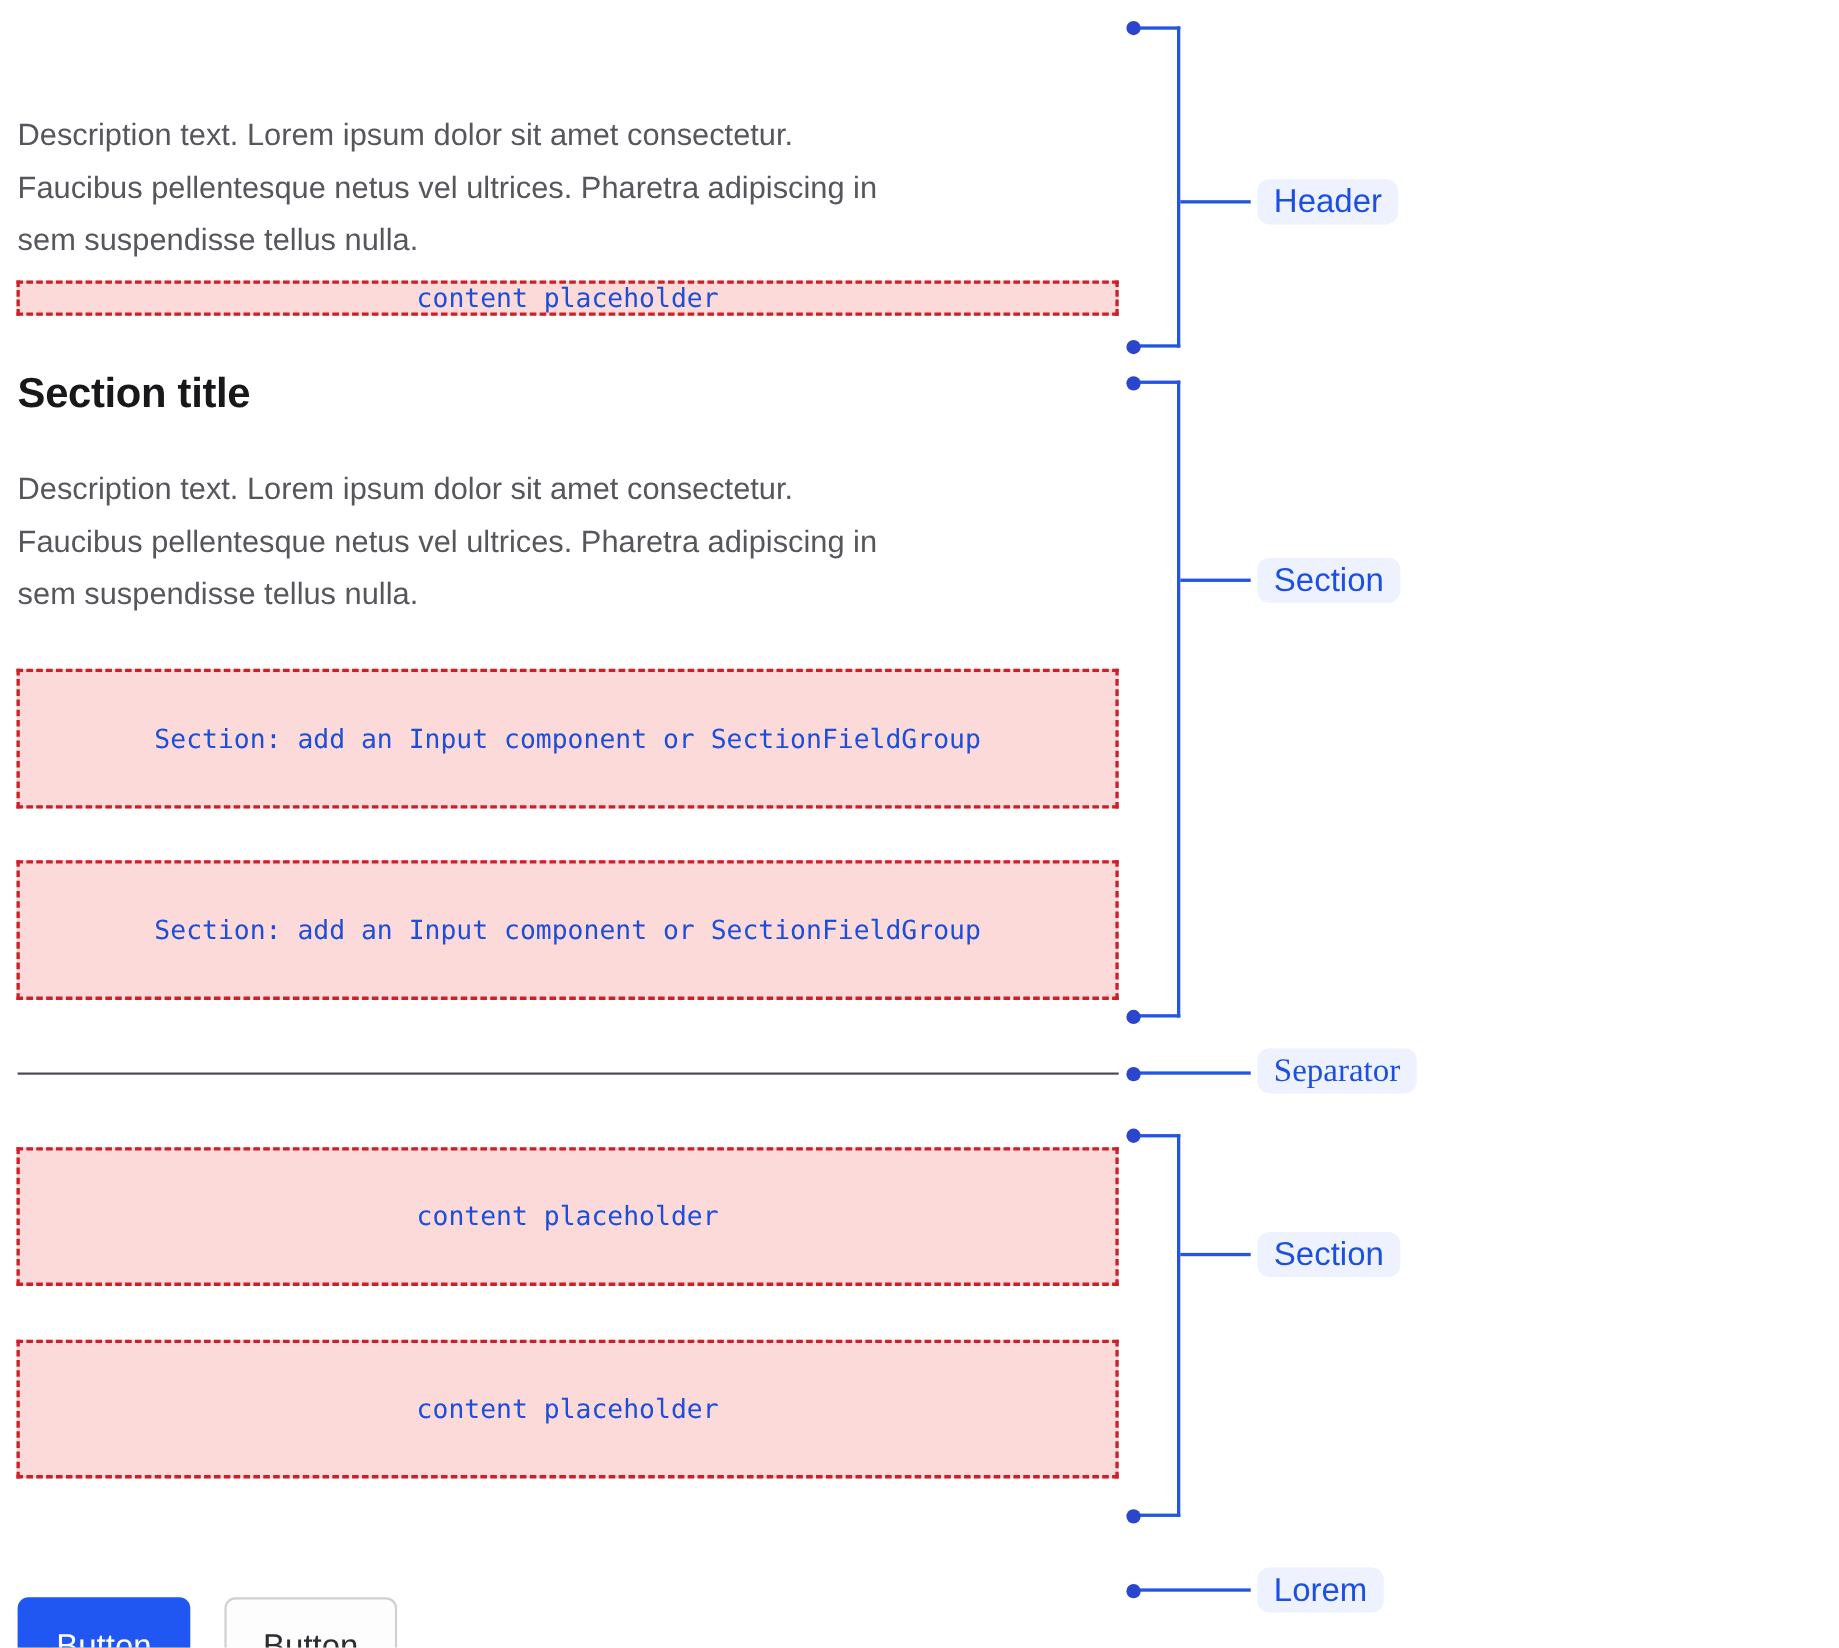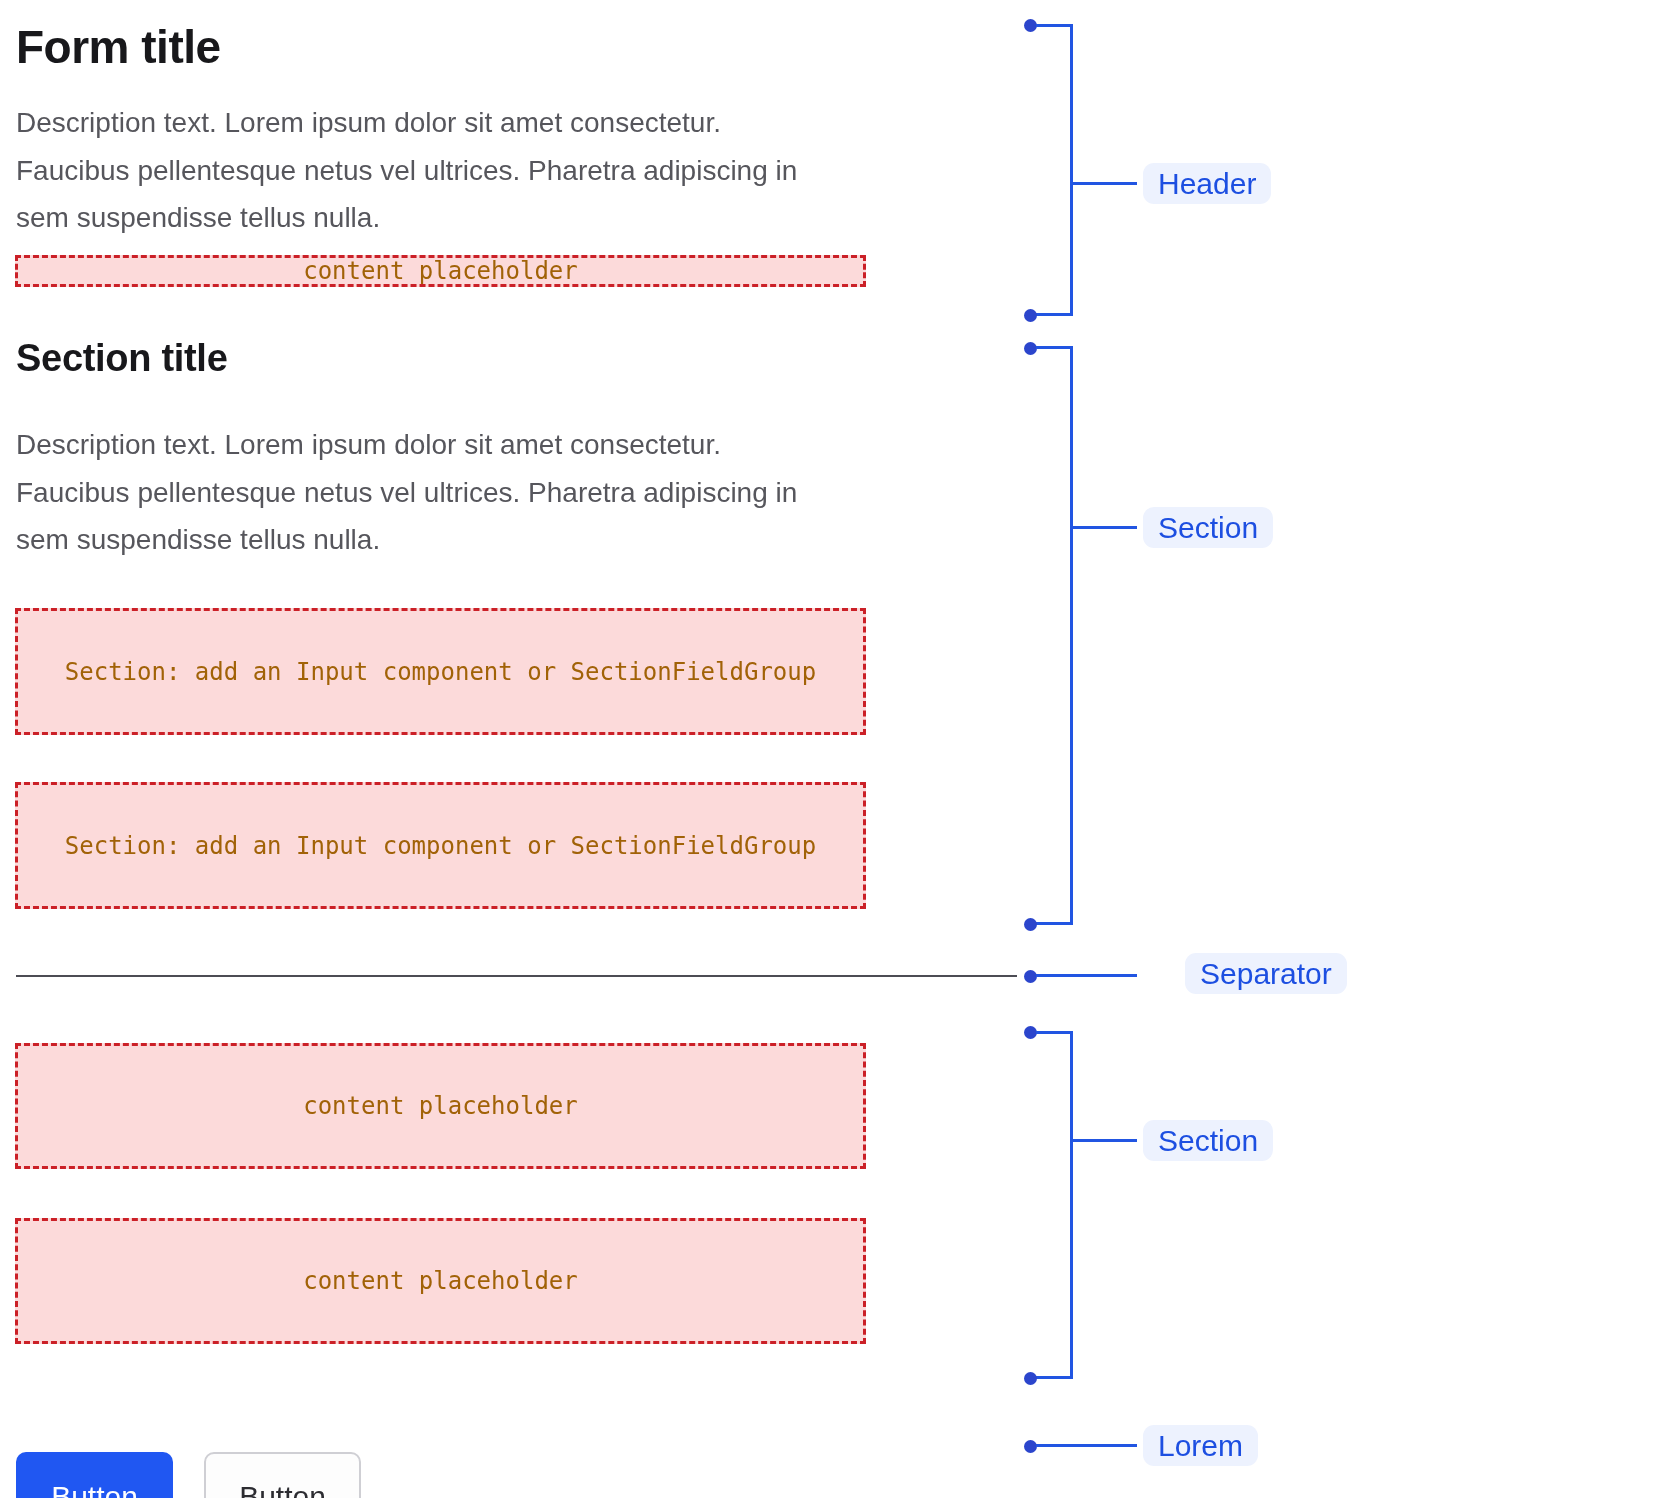--- a/index.html
+++ b/index.html
@@ -14,23 +14,23 @@
   .section-title{
     position:absolute;left:16px;top:337px;margin:0;
     font-size:38px;font-weight:700;letter-spacing:-.3px;color:#18181b;
   }
   .desc{
     position:absolute;left:16px;width:960px;margin:0;
     font-size:28px;line-height:47.5px;color:#56565c;
   }
   .desc span{display:block;}
   .red-box{
-    position:absolute;left:15px;width:851px;box-sizing:border-box;
+    position:absolute;left:15px;width:1002px;box-sizing:border-box;
     background:#fcdada;border:3px dashed #cb2027;
-    color:#a16207;font-family:"DejaVu Sans Mono",monospace;font-size:24px;
+    color:#1d4ed8;font-family:"DejaVu Sans Mono",monospace;font-size:24px;
     display:flex;align-items:center;justify-content:center;text-align:center;
   }
   .separator{
     position:absolute;left:16px;top:975px;width:1001px;height:2px;
     background:#4c4c54;border:0;margin:0;
   }
   .btn{
     position:absolute;top:1411px;width:157px;height:89px;box-sizing:border-box;
     border-radius:10px;font-size:30px;font-weight:500;
     display:flex;align-items:center;justify-content:center;cursor:pointer;margin-top:41px;
@@ -45,21 +45,20 @@
     position:absolute;height:41px;line-height:41px;padding:0 15px;
     border-radius:11px;background:#edf2fe;color:#1d4fe1;font-size:30px;
     white-space:nowrap;
   }
 </style>
 </head>
 <body>
 
 <div class="canvas">
 
-  <h1 class="form-title">Form title</h1>
 
   <p class="desc" style="top:99px;">
     <span>Description text. Lorem ipsum dolor sit amet consectetur.</span>
     <span>Faucibus pellentesque netus vel ultrices. Pharetra adipiscing in</span>
     <span>sem suspendisse tellus nulla.</span>
   </p>
 
   <div class="red-box" style="top:255px;height:32px;">content placeholder</div>
 
   <h2 class="section-title">Section title</h2>
@@ -94,21 +93,21 @@
   <div class="dot" style="left:1024px;top:342px;"></div>
   <div class="hline" style="left:1036px;top:346px;width:37px;"></div>
   <div class="vline" style="left:1070px;top:346px;height:579px;"></div>
   <div class="hline" style="left:1036px;top:922px;width:37px;"></div>
   <div class="dot" style="left:1024px;top:918px;"></div>
   <div class="hline" style="left:1073px;top:526px;width:64px;"></div>
   <div class="pill" style="left:1143px;top:507px;">Section</div>
 
   <div class="dot" style="left:1024px;top:970px;"></div>
   <div class="hline" style="left:1036px;top:974px;width:101px;"></div>
-  <div class="pill" style="left:1185px;top:953px;">Separator</div>
+  <div class="pill" style="left:1143px;top:953px;font-family:Liberation Serif, serif;">Separator</div>
 
   <div class="dot" style="left:1024px;top:1026px;"></div>
   <div class="hline" style="left:1036px;top:1031px;width:37px;"></div>
   <div class="vline" style="left:1070px;top:1031px;height:348px;"></div>
   <div class="hline" style="left:1036px;top:1376px;width:37px;"></div>
   <div class="dot" style="left:1024px;top:1372px;"></div>
   <div class="hline" style="left:1073px;top:1139px;width:64px;"></div>
   <div class="pill" style="left:1143px;top:1120px;">Section</div>
 
   <div class="dot" style="left:1024px;top:1440px;"></div>

